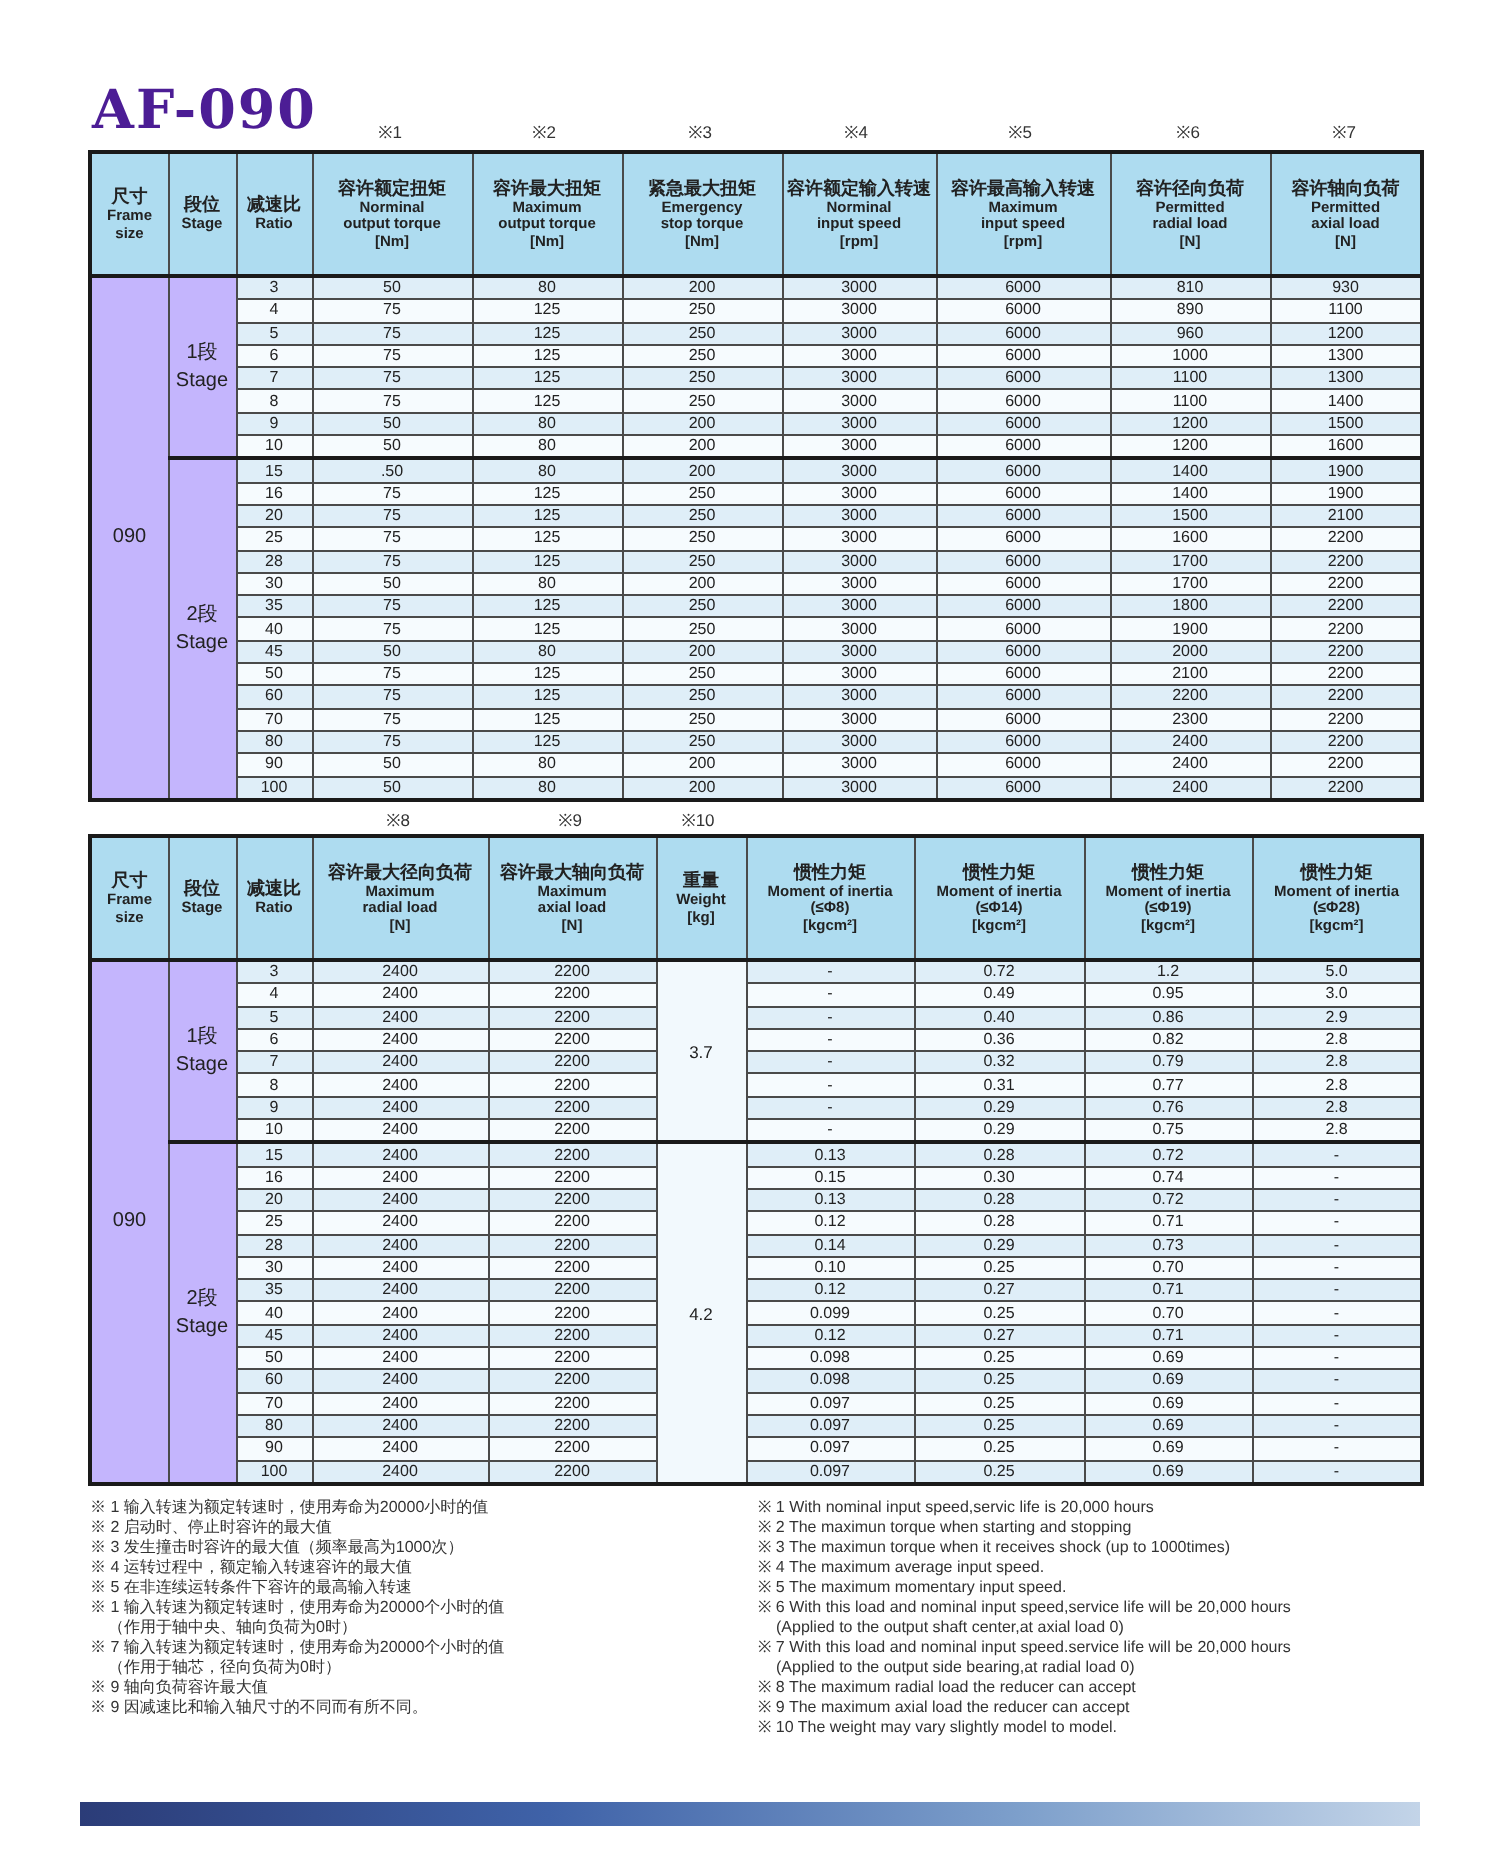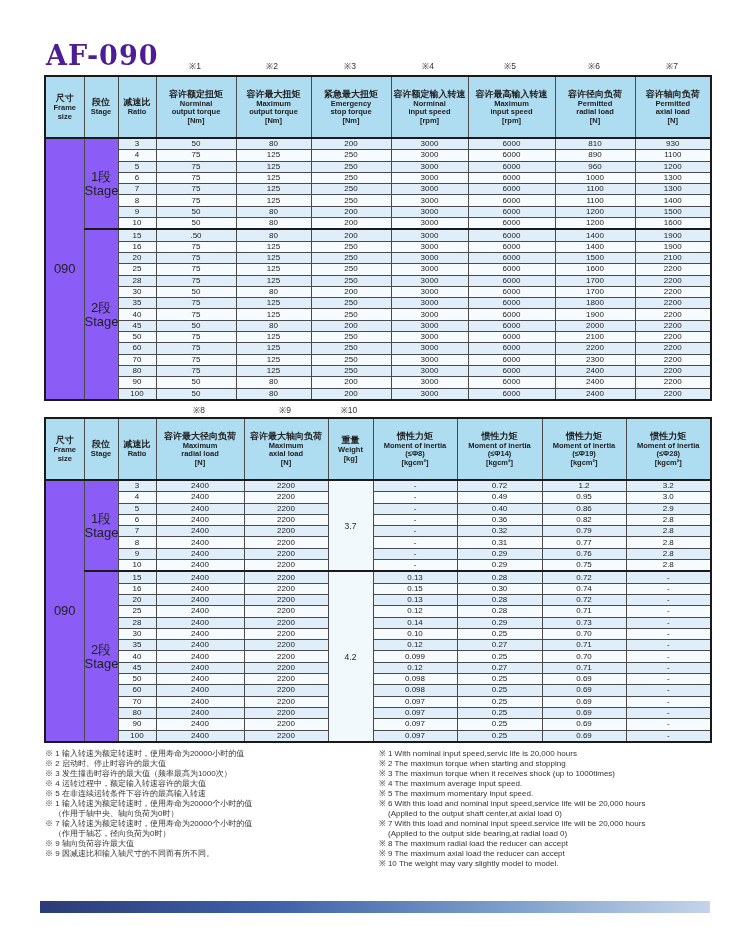--- a/index.html
+++ b/index.html
@@ -35,21 +35,21 @@
   }
   table.spec thead th{
     background:#aedcf0;border-bottom:2px solid #1a1a1a;
     height:56px;padding:2px 1px;
   }
   .h-zh{font-size:9px;line-height:11px;}
   .h-en{font-size:7.5px;line-height:8.6px;white-space:pre-line;}
   table.spec td{font-size:8px;height:10.3px;line-height:10px;}
   tr.even td{background:#dfeef8;}
   tr.odd td{background:#f6fbfe;}
-  table.spec td.frame, table.spec td.stage{background:#8b5cf6;font-size:13px;}
+  table.spec td.frame, table.spec td.stage{background:#c4b5fd;font-size:10px;}
   table.spec td.stage div{line-height:14px;}
   table.spec td.weight{background:#f2f9fd;font-size:8.5px;margin-top:12px;}
   tr.group-start td{border-top:2px solid #1a1a1a;}
 
   #table1 col.c0{width:39px}#table1 col.c1{width:34px}#table1 col.c2{width:38px}
   #table1 col.c3{width:80px}#table1 col.c4{width:75px}#table1 col.c5{width:80px}
   #table1 col.c6{width:77px}#table1 col.c7{width:87px}#table1 col.c8{width:80px}
   #table1 col.c9{width:76px}
   #table2 col.c0{width:39px}#table2 col.c1{width:34px}#table2 col.c2{width:38px}
   #table2 col.c3{width:88px}#table2 col.c4{width:84px}#table2 col.c5{width:45px}
@@ -483,21 +483,21 @@
             <div>1段</div>
             <div>Stage</div>
           </td>
           <td>3</td>
           <td>2400</td>
           <td>2200</td>
           <td class="weight" rowspan="8">3.7</td>
           <td>-</td>
           <td>0.72</td>
           <td>1.2</td>
-          <td>3.2</td>
+          <td>5.0</td>
         </tr>
         <tr class="odd">
           <td>4</td>
           <td>2400</td>
           <td>2200</td>
           <td>-</td>
           <td>0.49</td>
           <td>0.95</td>
           <td>3.0</td>
         </tr>

